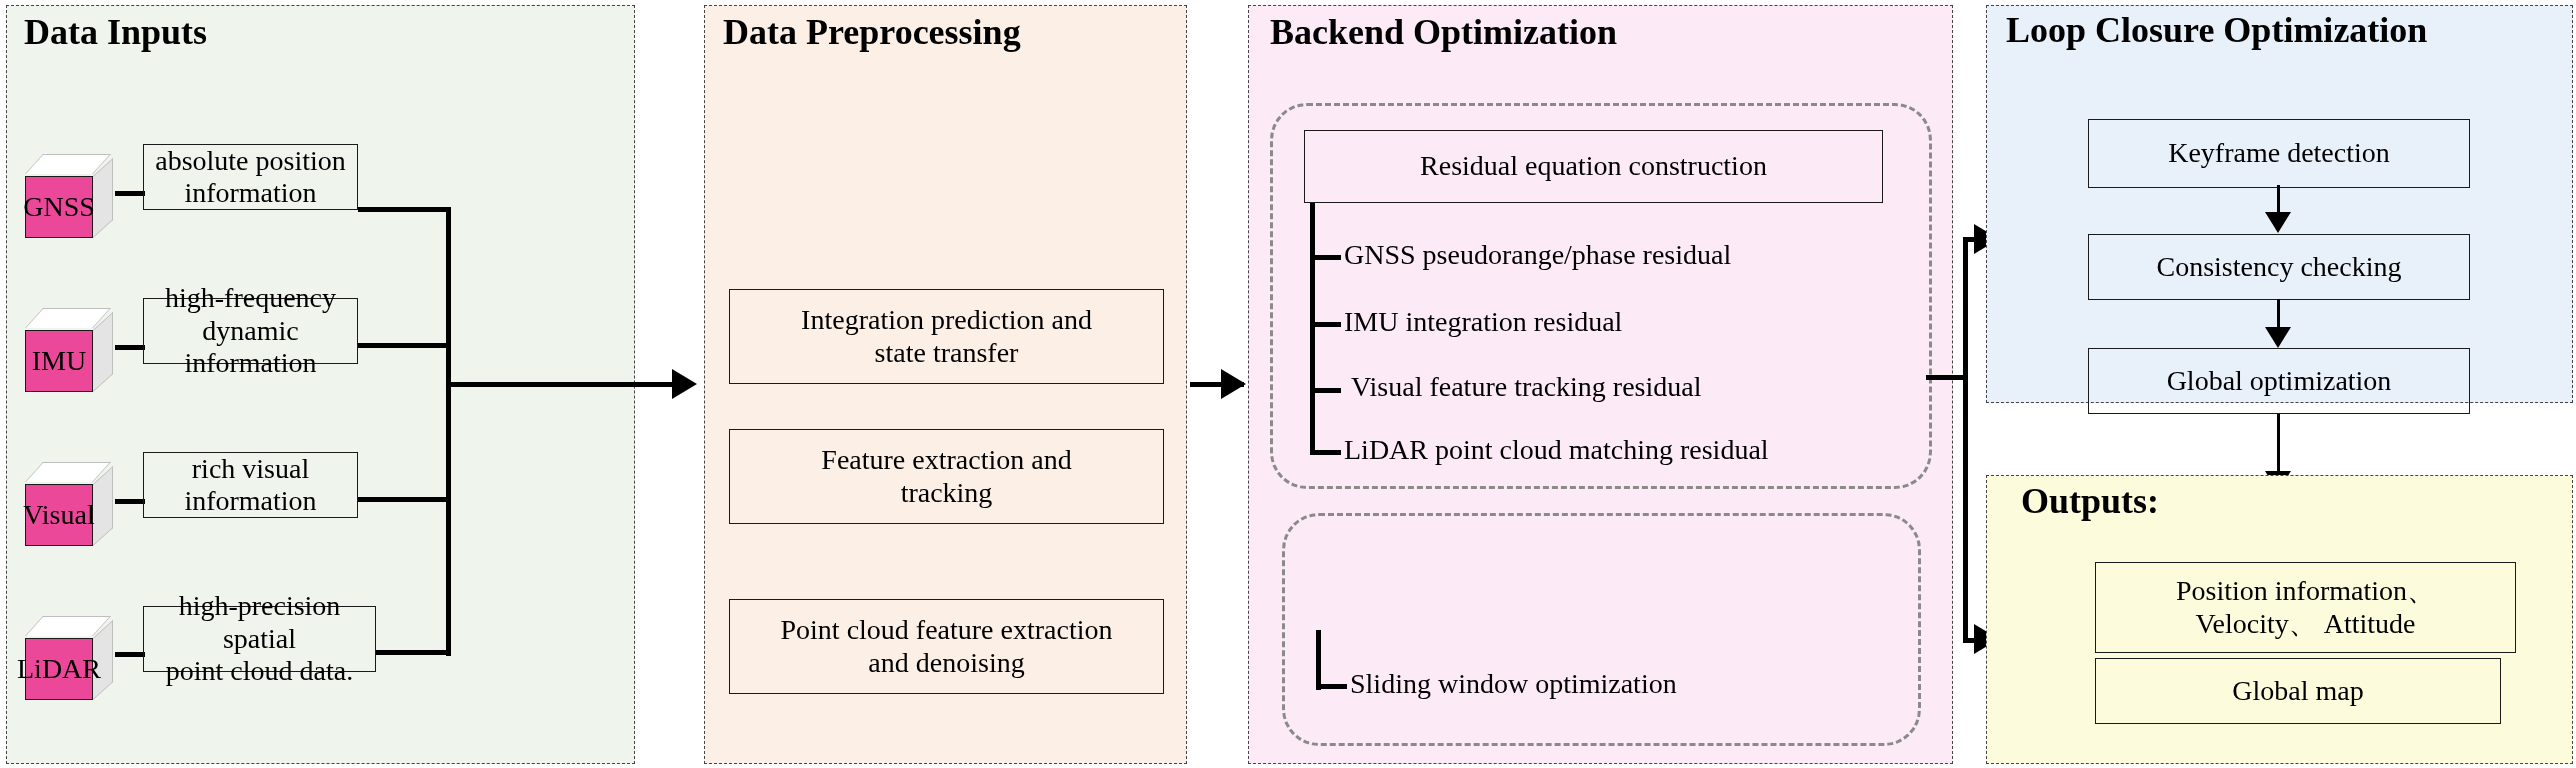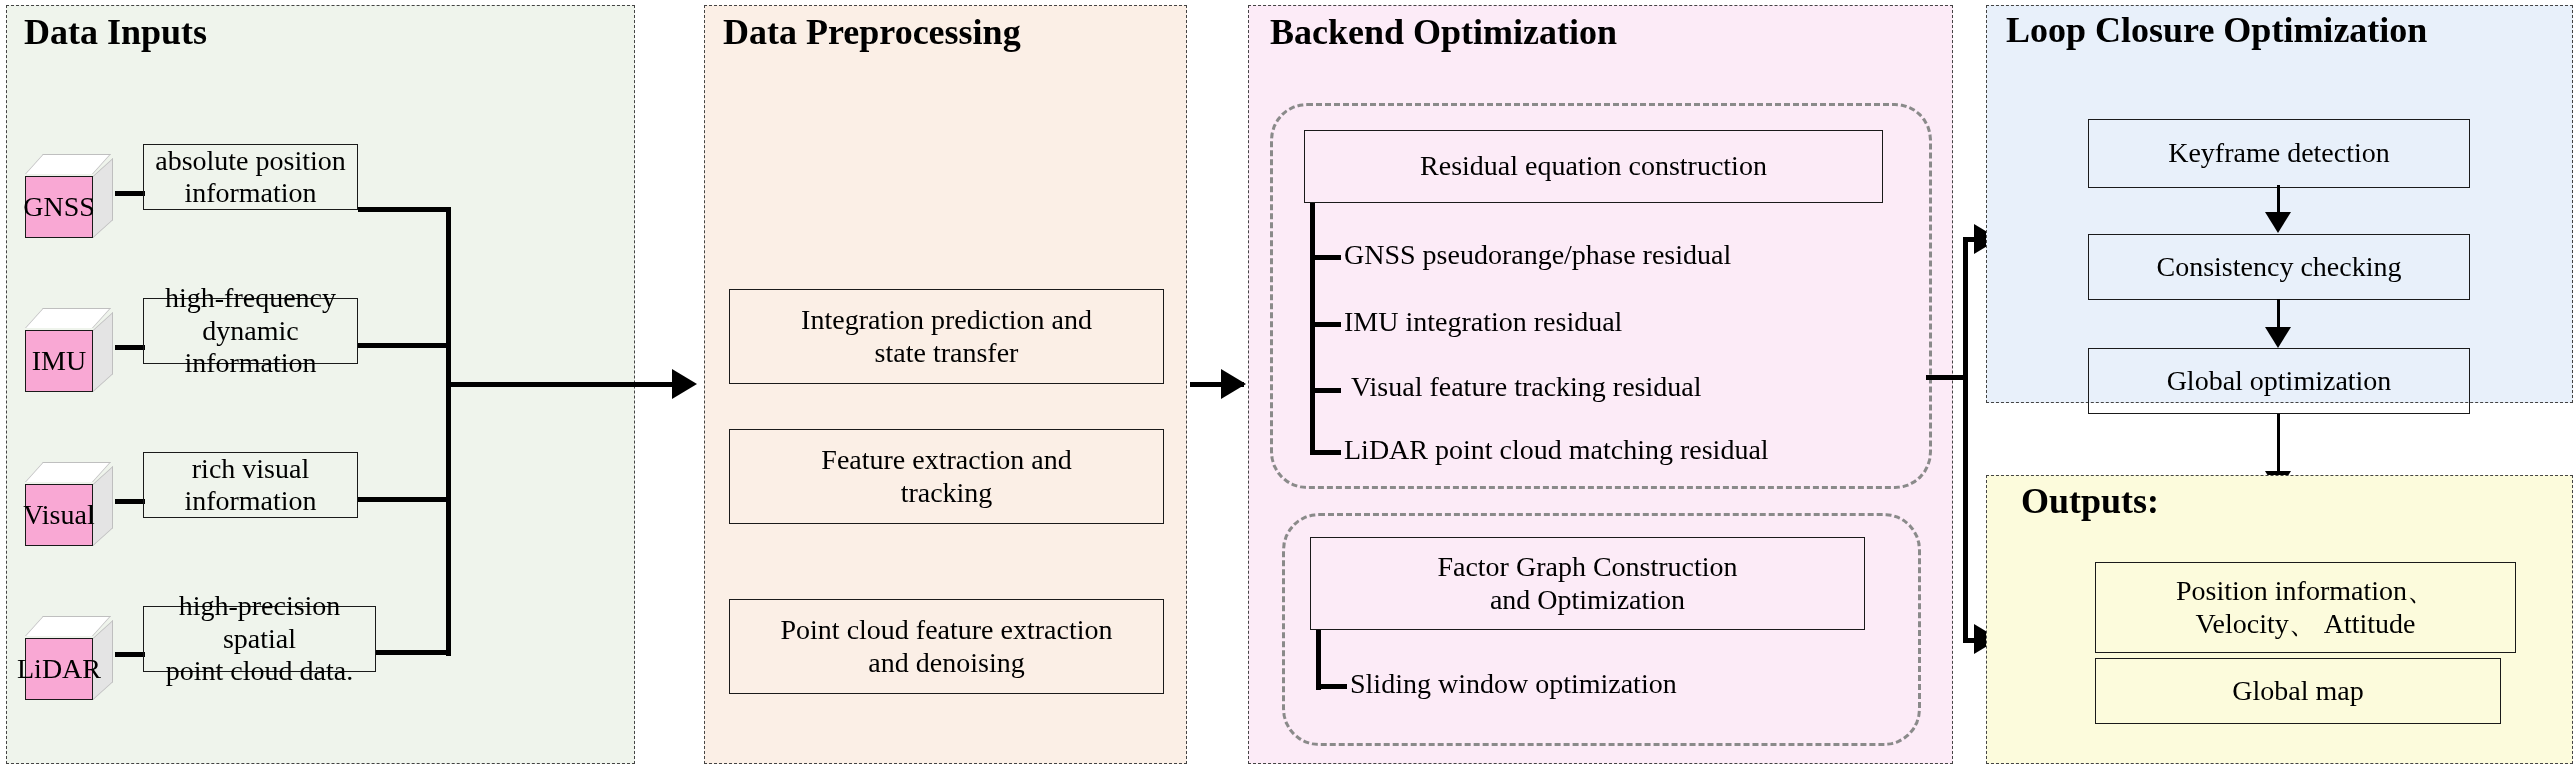--- a/index.html
+++ b/index.html
@@ -26,21 +26,21 @@
   .box{
     position:absolute;box-sizing:border-box;border:1.5px solid #1a1a1a;
     display:flex;align-items:center;justify-content:center;text-align:center;
     font-size:28px;line-height:1.16;color:#000;padding:2.4px 4.8px;
   }
 
   
   .cube{position:absolute;}
   .cube .face{
     position:absolute;left:0;bottom:0;width:68px;height:62px;
-    box-sizing:border-box;border:1.5px solid #1a1a1a;background:#f9a8d4;
+    box-sizing:border-box;border:1.5px solid #1a1a1a;background:#ec4899;
     display:flex;align-items:center;justify-content:center;
     font-size:28px;color:#000;z-index:3;
   }
   .cube .top{
     position:absolute;left:0;top:0;width:68px;height:20px;z-index:2;
     background:#ffffff;
     border:1.2px solid #bfbfbf;border-bottom:none;box-sizing:border-box;
     transform:skewX(-42deg);transform-origin:bottom left;
   }
   .cube .side{
@@ -165,24 +165,20 @@
   <div class="hline" style="left:1310px;top:255px;width:31px;"></div>
   <div class="hline" style="left:1310px;top:322px;width:31px;"></div>
   <div class="hline" style="left:1310px;top:388px;width:31px;"></div>
   <div class="hline" style="left:1310px;top:450px;width:31px;"></div>
   <div class="tree-label" style="left:1344px;top:241px;">GNSS pseudorange/phase residual</div>
   <div class="tree-label" style="left:1344px;top:308px;">IMU integration residual</div>
   <div class="tree-label" style="left:1344px;top:373px;margin-left:7px;">Visual feature tracking residual</div>
   <div class="tree-label" style="left:1344px;top:436px;">LiDAR point cloud matching residual</div>
 
   <div class="subgroup" style="left:1282px;top:513px;width:639px;height:233px;"></div>
-  <div class="box" style="left:1310px;top:537px;width:555px;height:93px;flex-direction:column;">
-    <span>Factor Graph Construction</span>
-    <span>and Optimization</span>
-  </div>
   <div class="vline" style="left:1316px;top:630px;height:60px;"></div>
   <div class="hline" style="left:1316px;top:684px;width:31px;"></div>
   <div class="tree-label" style="left:1350px;top:670px;">Sliding window optimization</div>
 
   <div class="hline" style="left:1926px;top:375px;width:42px;"></div>
   <div class="vline" style="left:1963px;top:237px;height:406px;"></div>
   <div class="hline" style="left:1963px;top:237px;width:29px;"></div>
   <div class="arrow-r" style="left:1974px;top:224px;"></div>
   <div class="hline" style="left:1963px;top:638px;width:29px;"></div>
   <div class="arrow-r" style="left:1974px;top:624px;"></div>

